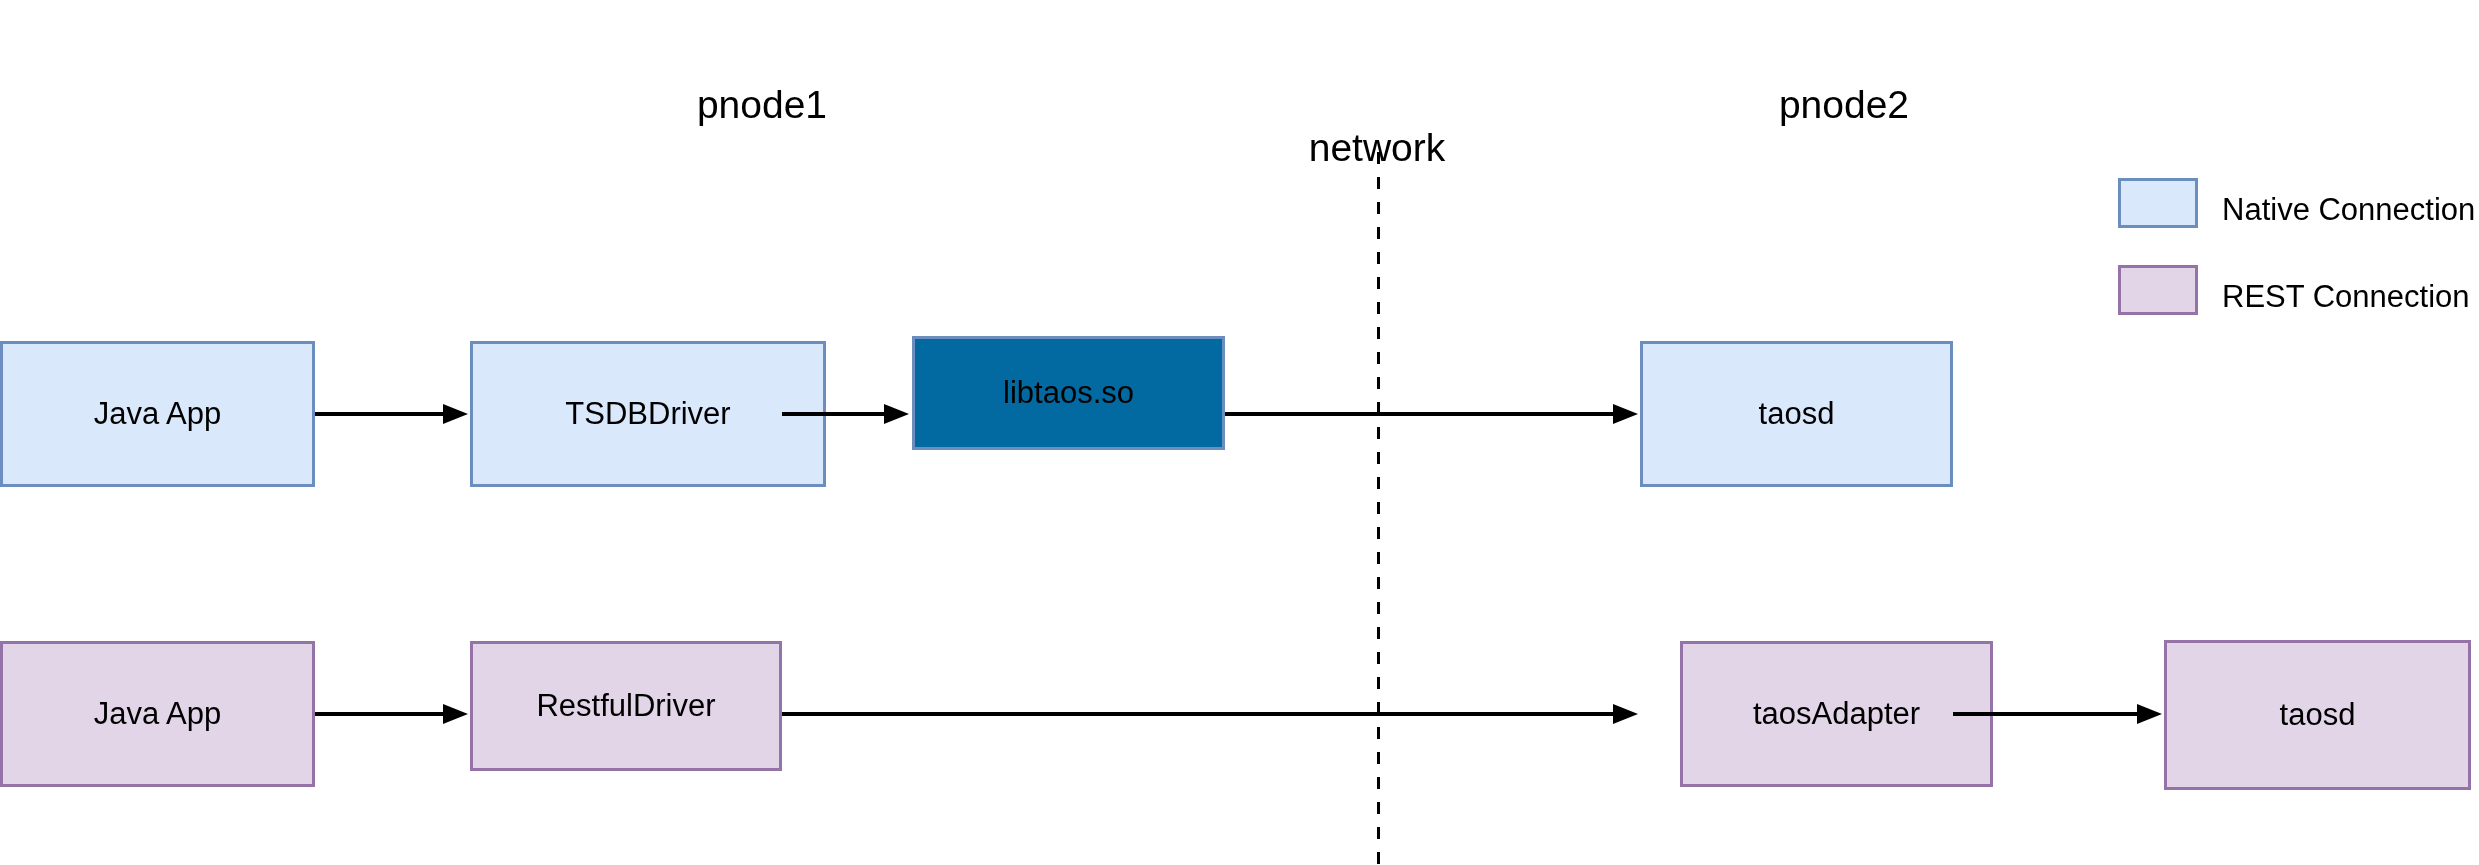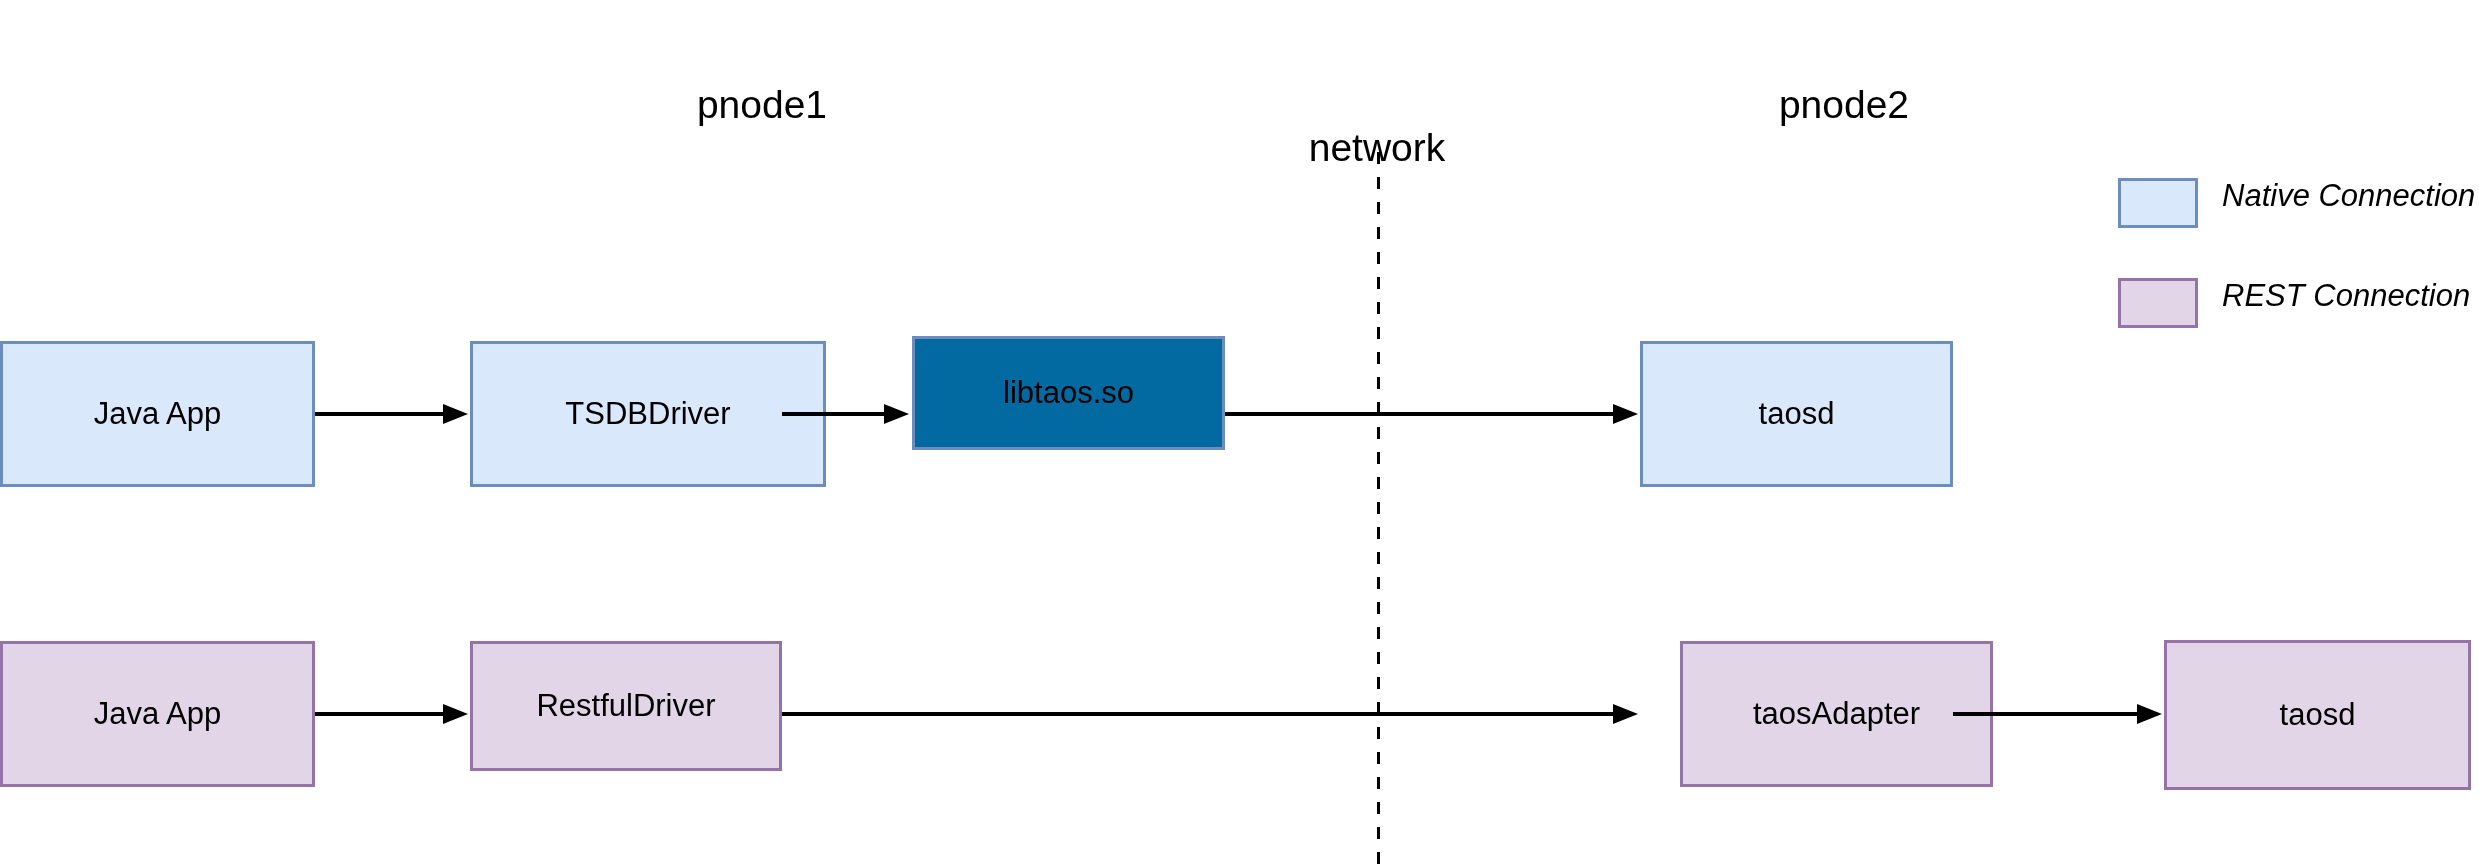--- a/index.html
+++ b/index.html
@@ -65,23 +65,22 @@
     border-left: 25px solid #000000;
     border-top: 10px solid transparent;
     border-bottom: 10px solid transparent;
   }
 
   .legend-row {
     position: absolute;
     left: 2118px;
     height: 50px;
     display: flex;
-    align-items: flex-start;
+    align-items: flex-end;
     gap: 24px;
-    font-style: italic;
   }
   .legend-swatch {
     box-sizing: border-box;
     width: 80px;
     height: 50px;
     flex: 0 0 80px;
   }
   .legend-swatch.native { background: #dae8fc; border: 3px solid #6c8ebf; }
   .legend-swatch.rest   { background: #e1d5e7; border: 3px solid #9673a6; }
   .legend-label {
@@ -134,18 +133,18 @@
   </div>
   <div class="connector" style="left:1953px; top:704px; width:209px;">
     <div class="shaft"></div>
     <div class="head"></div>
   </div>
 
   <div class="legend-row" style="top:178px;">
     <div class="legend-swatch native" style="background: rgb(218, 232, 252); border-color: rgb(108, 142, 191);"></div>
     <div class="legend-label">Native Connection</div>
   </div>
-  <div class="legend-row" style="top:278px;">
+  <div class="legend-row" style="top:265px;">
     <div class="legend-swatch rest" style="background: rgb(225, 213, 231); border-color: rgb(150, 115, 166);"></div>
     <div class="legend-label">REST Connection</div>
   </div>
 
 </div>
 
 </body></html>

